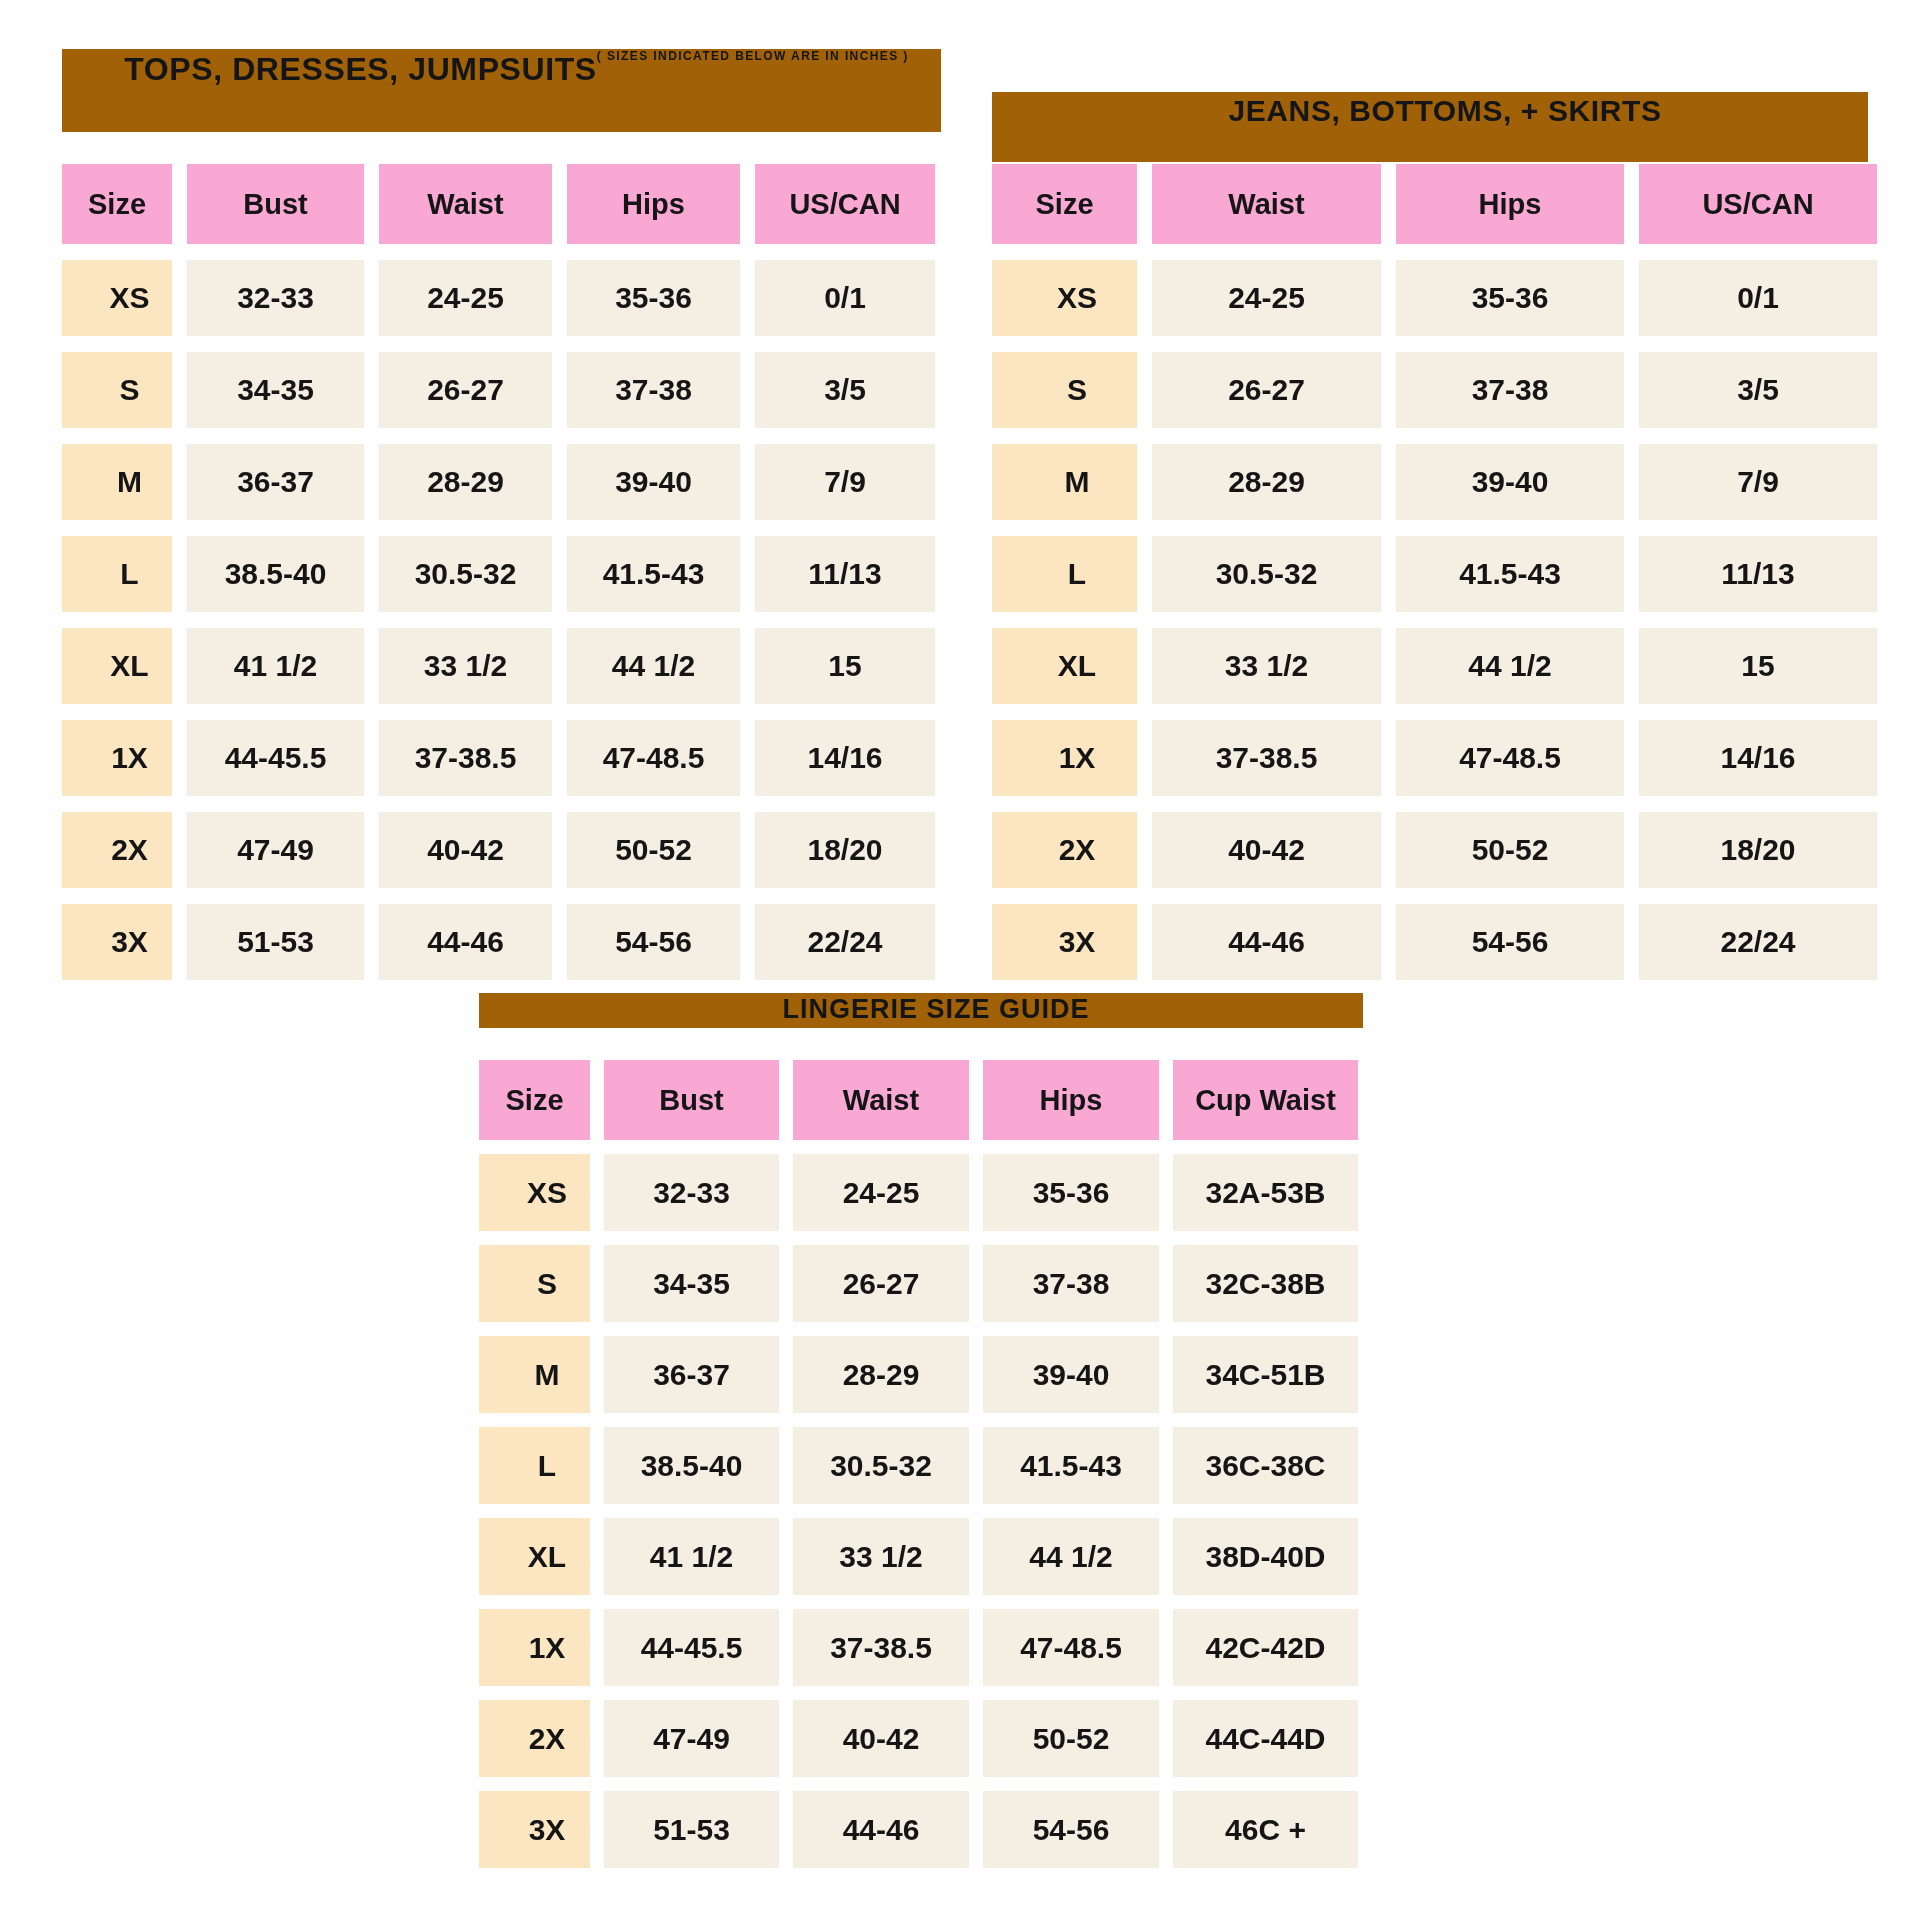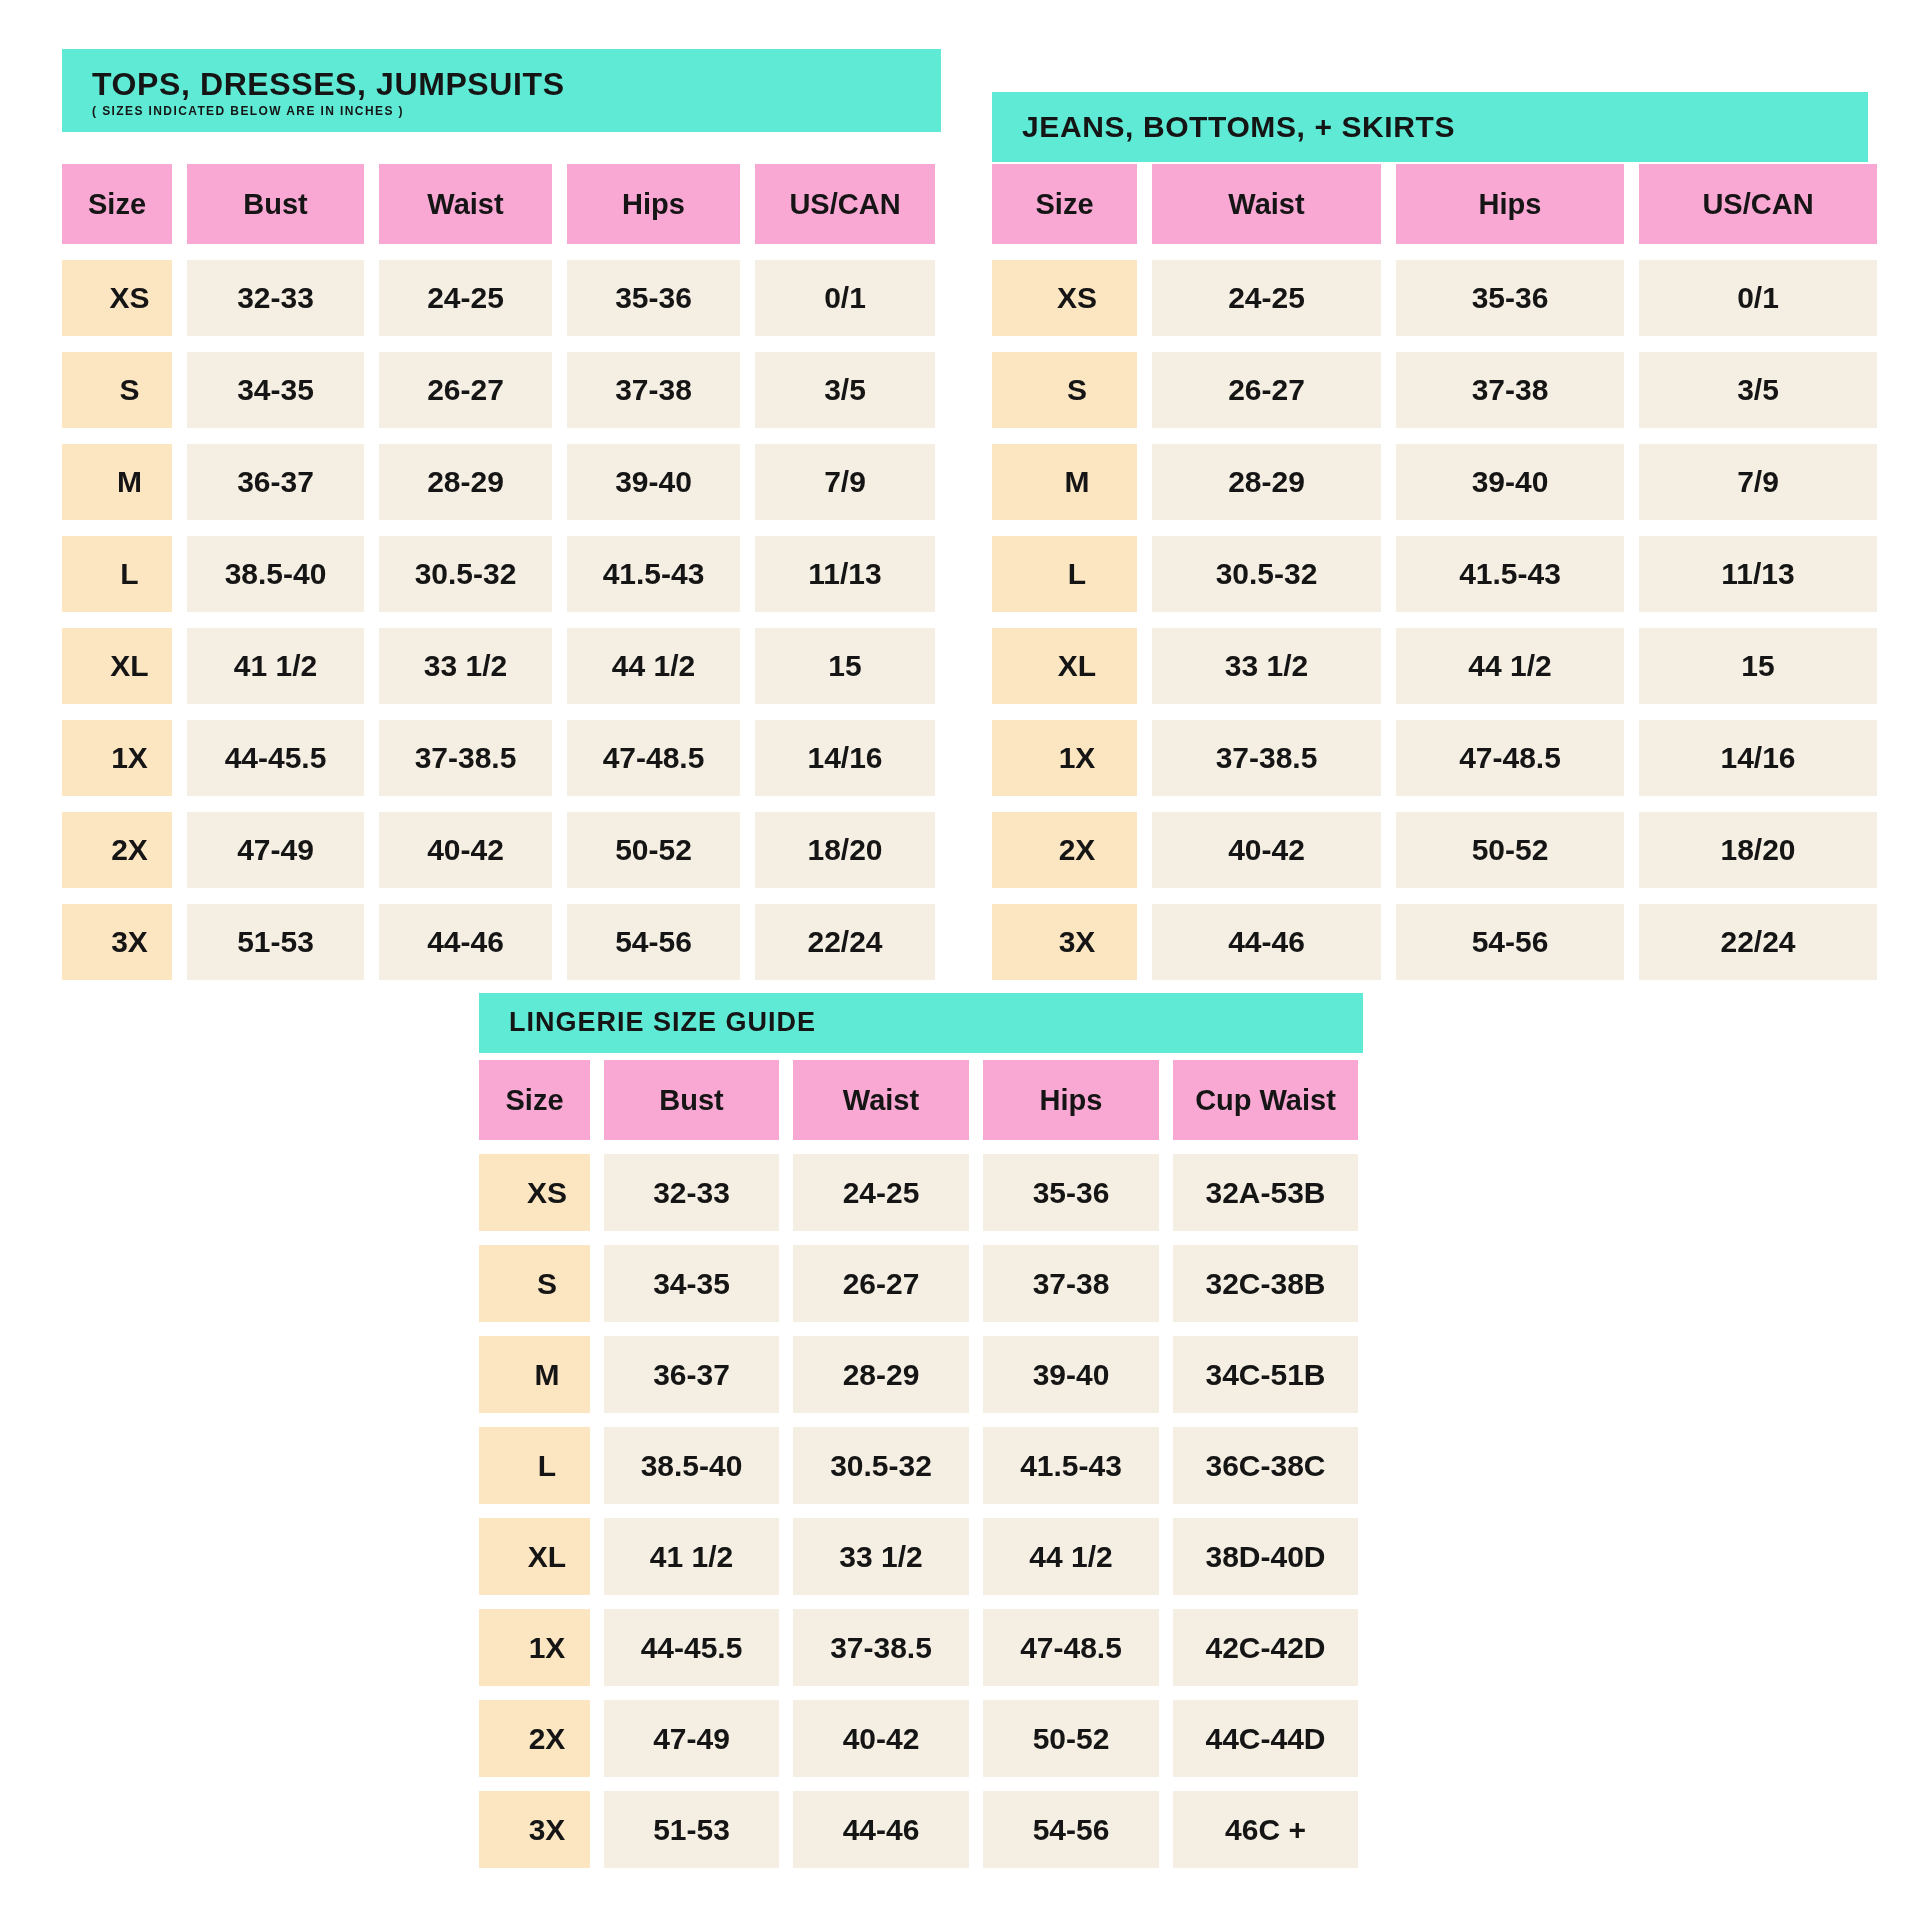--- a/index.html
+++ b/index.html
@@ -8,44 +8,44 @@
     height: 1927px;
     background: #ffffff;
     position: relative;
     font-family: "Liberation Sans", "DejaVu Sans", sans-serif;
     color: #151515;
   }
 
   
   .band {
     position: absolute;
-    background: #5eead4;
+    background: #a16207;
     box-sizing: border-box;
     display: flex;
-    flex-direction: column;
+    flex-direction: row;
     justify-content: center;
     padding-left: 30px;
   }
   .band-title {
     font-weight: bold;
     letter-spacing: 0.6px;
     line-height: 1.25;
     white-space: nowrap;
   }
   .band-subtitle {
     font-weight: bold;
     font-size: 12px;
     letter-spacing: 1.4px;
     white-space: nowrap;
   }
   .t1-band { left: 62px; top: 49px;   width: 879px; height: 83px; }
   .t1-band .band-title { font-size: 32px; }
   .t2-band { left: 992px; top: 92px; width: 876px; height: 70px; }
   .t2-band .band-title { font-size: 30px; }
-  .t3-band { left: 479px; top: 993px; width: 884px; height: 60px; }
+  .t3-band { left: 479px; top: 993px; width: 884px; height: 35px; }
   .t3-band .band-title { font-size: 27px; letter-spacing: 1px; }
 
   
   .grid { position: absolute; display: grid; }
   .t1-grid {
     left: 62px; top: 164px;
     grid-template-columns: 110px 177px 173px 173px 180px;
     grid-template-rows: 80px repeat(8, 76px);
     column-gap: 15px; row-gap: 16px;
   }

